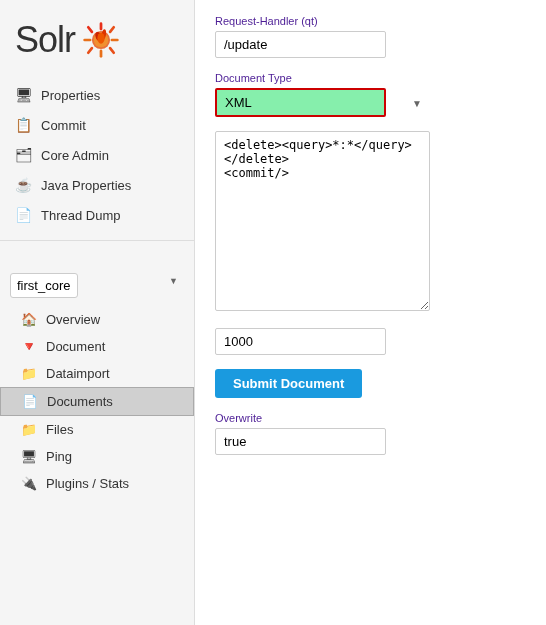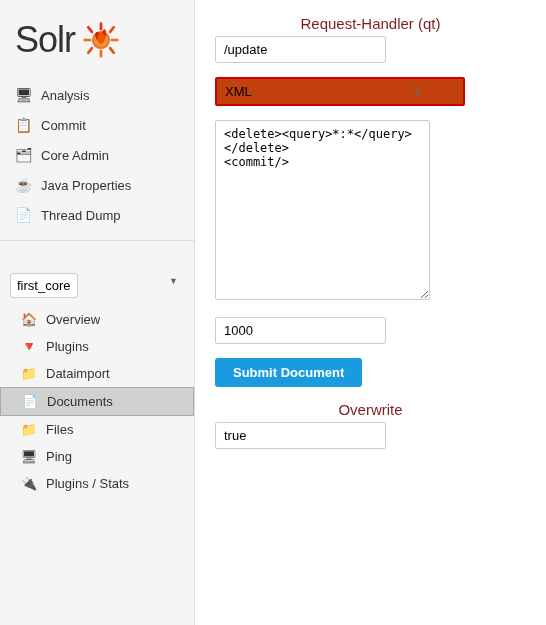--- a/index.html
+++ b/index.html
@@ -137,47 +137,46 @@
       overflow-y: auto;
     }
 
     .form-group {
       margin-bottom: 14px;
     }
 
     .form-label {
       display: block;
       margin-bottom: 4px;
-      color: #7f1d1d;
-      font-size: 15px;
-      text-align: center;
+      color: #4c1d95;
+      font-size: 11px;
     }
 
     .form-input {
       width: 171px;
       padding: 5px 8px;
       border: 1px solid #ccc;
       font-size: 13px;
       border-radius: 2px;
     }
 
     .form-select-wrapper {
       position: relative;
       width: 215px;
     }
 
     .form-select {
-      width: 250px;
+      width: 171px;
       padding: 5px 8px;
       border: 2px solid #cc0000;
       font-size: 13px;
       border-radius: 2px;
       appearance: none;
       -webkit-appearance: none;
-      background: #c2410c;
+      background: #86efac;
     }
 
     .form-select-wrapper::after {
       content: '▼';
       position: absolute;
       right: 8px;
       top: 50%;
       transform: translateY(-50%);
       font-size: 10px;
       color: #666;
@@ -236,21 +235,21 @@
         <ellipse cx="19" cy="18" rx="3" ry="5" fill="#cc2200" transform="rotate(-15 19 18)"></ellipse>
         <ellipse cx="25" cy="16" rx="2.5" ry="6" fill="#dd3300" transform="rotate(10 25 16)"></ellipse>
         <ellipse cx="22" cy="20" rx="4" ry="6" fill="#ee5500"></ellipse>
       </svg>
     </div>
   </div>
 
   <div class="nav-items">
     <div class="nav-item">
       <span class="icon">🖥</span>
-      <span>Analysis</span>
+      <span>Properties</span>
     </div>
     <div class="nav-item">
       <span class="icon">📋</span>
       <span>Commit</span>
     </div>
     <div class="nav-item">
       <span class="icon">🗂</span>
       <span>Core Admin</span>
     </div>
     <div class="nav-item">
@@ -273,21 +272,21 @@
     </div>
   </div>
 
   <div class="sub-nav-items">
     <div class="sub-nav-item">
       <span class="icon">🏠</span>
       <span>Overview</span>
     </div>
     <div class="sub-nav-item">
       <span class="icon">🔻</span>
-      <span>Plugins</span>
+      <span>Document</span>
     </div>
     <div class="sub-nav-item">
       <span class="icon">📁</span>
       <span>Dataimport</span>
     </div>
     <div class="sub-nav-item active" style="background:#d0d0d0; border:1px solid #aaa;">
       <span class="icon">📄</span>
       <span>Documents</span>
     </div>
     <div class="sub-nav-item">
@@ -305,20 +304,21 @@
   </div>
 </div>
 
 <div class="main-content">
   <div class="form-group">
     <label class="form-label">Request-Handler (qt)</label>
     <input type="text" class="form-input" value="/update" style="">
   </div>
 
   <div class="form-group">
+    <label class="form-label">Document Type</label>
     <div class="form-select-wrapper">
       <select class="form-select">
         <option>XML</option>
         <option>JSON</option>
         <option>CSV</option>
         <option>Solr Commands</option>
       </select>
     </div>
   </div>
 

